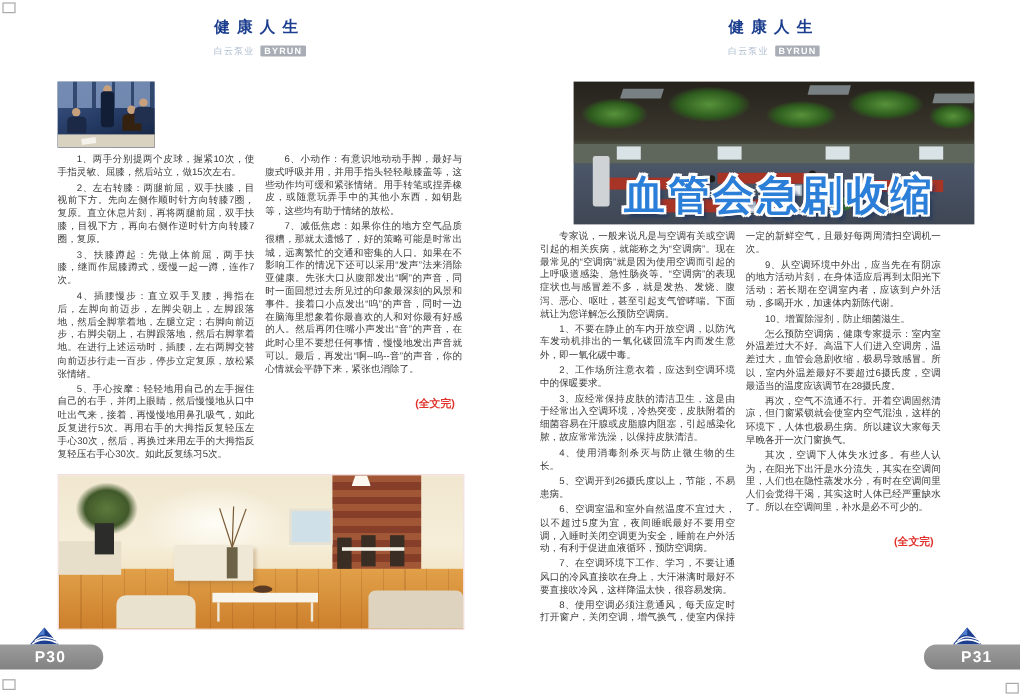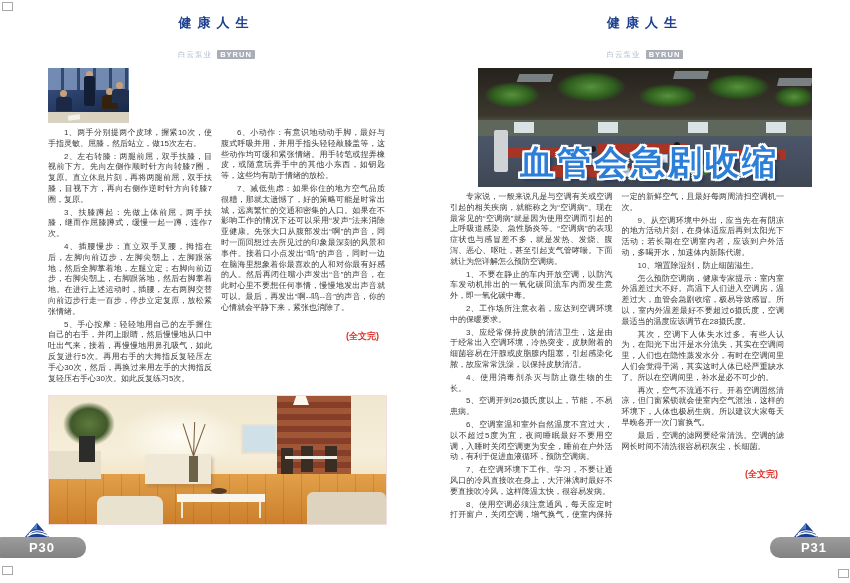--- a/index.html
+++ b/index.html
@@ -12,21 +12,21 @@
   .crop{position:absolute;width:9px;height:7px;border:1px solid #a9a9a9;background:#fff;}
   .crop.tl{left:2px;top:2px;}
   .crop.bl{left:2px;top:566px;}
   .crop.br{left:838px;top:569px;}
 
   
   .page-header{position:absolute;top:14px;text-align:center;}
   .page-header.hl{left:48px;width:337px;}
   .page-header.hr{left:478px;width:334px;}
   .mag-title{font-size:13px;font-weight:bold;color:#1c3e8e;letter-spacing:6px;}
-  .pub-line{margin-top:18px;font-size:7.5px;letter-spacing:1px;}
+  .pub-line{margin-top:6px;font-size:7.5px;letter-spacing:1px;}
   .pub-name{color:#aebdd0;}
   .pub-badge{display:inline-block;background:#a9aeb6;color:#ffffff;font-weight:bold;
     padding:0 3px;margin-left:2px;border-radius:1px;}
 
   
   .title-block{position:absolute;left:48px;top:68px;width:337px;height:58px;}
   .meeting-photo{position:absolute;left:0;top:0;width:81px;height:55px;overflow:hidden;
     background:linear-gradient(160deg,#41598a 0%,#243a63 55%,#13203a 100%);}
   .mp-window{position:absolute;left:0;top:0;width:81px;height:22px;opacity:.85;
     background:repeating-linear-gradient(90deg,#7d95bb 0 13px,#33486e 13px 16px);}
@@ -248,23 +248,22 @@
       <p>2、工作场所注意衣着，应达到空调环境中的保暖要求。</p>
       <p>3、应经常保持皮肤的清洁卫生，这是由于经常出入空调环境，冷热突变，皮肤附着的细菌容易在汗腺或皮脂腺内阻塞，引起感染化脓，故应常常洗澡，以保持皮肤清洁。</p>
       <p>4、使用消毒剂杀灭与防止微生物的生长。</p>
       <p>5、空调开到26摄氏度以上，节能，不易患病。</p>
       <p>6、空调室温和室外自然温度不宜过大，以不超过5度为宜，夜间睡眠最好不要用空调，入睡时关闭空调更为安全，睡前在户外活动，有利于促进血液循环，预防空调病。</p>
       <p>7、在空调环境下工作、学习，不要让通风口的冷风直接吹在身上，大汗淋漓时最好不要直接吹冷风，这样降温太快，很容易发病。</p>
       <p>8、使用空调必须注意通风，每天应定时打开窗户，关闭空调，增气换气，使室内保持一定的新鲜空气，且最好每两周清扫空调机一次。</p>
       <p>9、从空调环境中外出，应当先在有阴凉的地方活动片刻，在身体适应后再到太阳光下活动；若长期在空调室内者，应该到户外活动，多喝开水，加速体内新陈代谢。</p>
       <p>10、增置除湿剂，防止细菌滋生。</p>
       <p>怎么预防空调病，健康专家提示：室内室外温差过大不好。高温下人们进入空调房，温差过大，血管会急剧收缩，极易导致感冒。所以，室内外温差最好不要超过6摄氏度，空调最适当的温度应该调节在28摄氏度。</p>
+      <p>再次，空气不流通不行。开着空调固然清凉，但门窗紧锁就会使室内空气混浊，这样的环境下，人体也极易生病。所以建议大家每天早晚各开一次门窗换气。</p>
       <p>其次，空调下人体失水过多。有些人认为，在阳光下出汗是水分流失，其实在空调间里，人们也在隐性蒸发水分，有时在空调间里人们会觉得干渴，其实这时人体已经严重缺水了。所以在空调间里，补水是必不可少的。</p>
-      <p>再次，空气不流通不行。开着空调固然清凉，但门窗紧锁就会使室内空气混浊，这样的环境下，人体也极易生病。所以建议大家每天早晚各开一次门窗换气。</p>
-      <p>最后，空调的滤网要经常清洗。空调的滤网长时间不清洗很容易积灰尘，长细菌。</p>
       <span class="endmark">(全文完)</span>
     </div>
 
     <svg class="logo fr" viewBox="0 0 26 16">
       <path d="M13,1 L25,15 L1,15 Z" fill="#1e3f8f"></path>
       <path d="M13,1 L7,9 C10,6.5 12,6.5 13,7.5 Z" fill="#4f7fd0"></path>
       <path d="M3,14.5 C9,10 17,10.5 24,14" stroke="#ffffff" stroke-width="1.4" fill="none"></path>
       <path d="M5,12 C10,7.5 15,8 22,11" stroke="#ffffff" stroke-width="1.1" fill="none"></path>
     </svg>
     <div class="page-tab tr2">P31</div>

